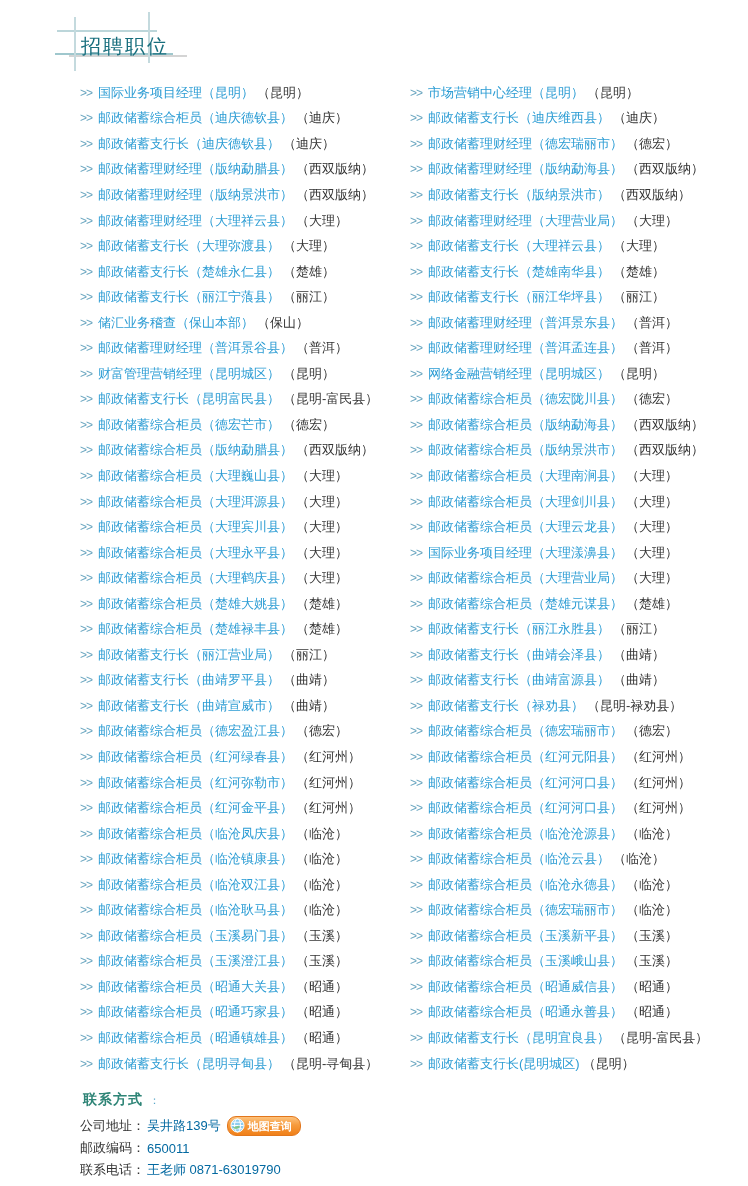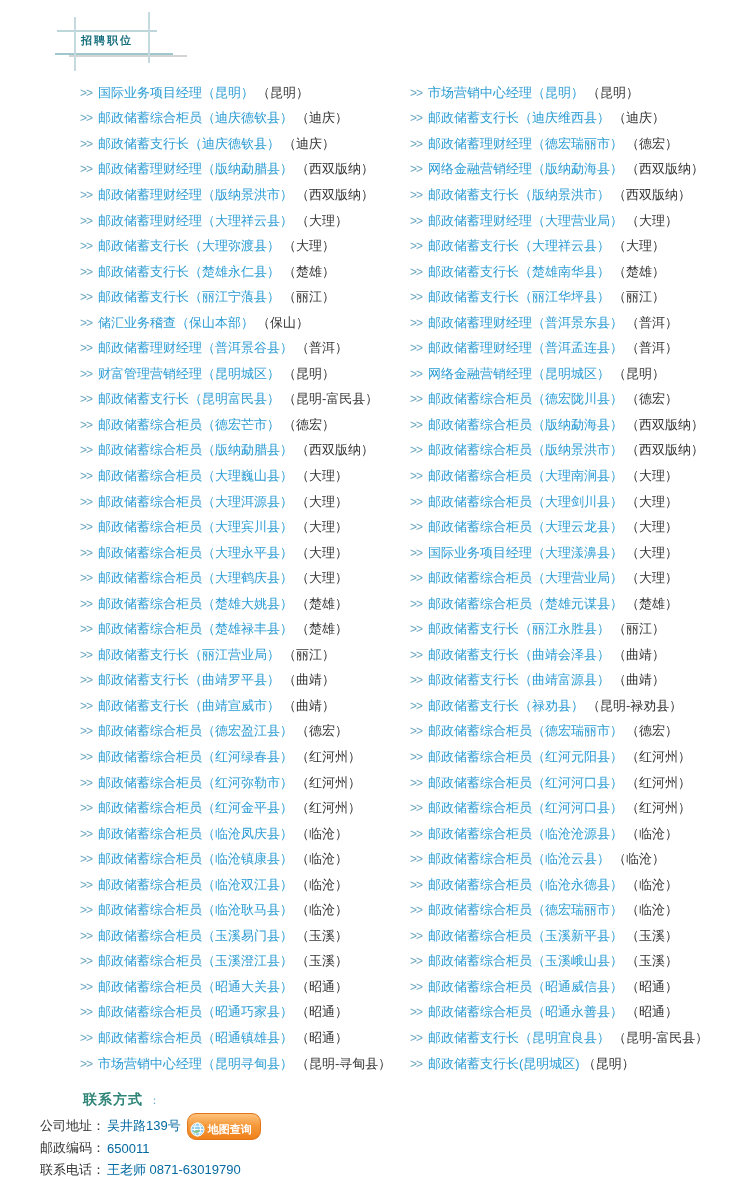--- a/index.html
+++ b/index.html
@@ -20,42 +20,42 @@
   .header-box{position:relative;margin-left:55px;margin-top:10px;width:180px;height:64px;}
   .hline,.vline{position:absolute;background:#b4d2d8;}
   .hline{height:2px;}
   .vline{width:2px;}
   .hline.top{left:2px;top:20px;width:100px;background:#bcd6da;}
   .hline.bottom{left:0px;top:43px;width:118px;background:#9fc7cd;box-shadow:14px 2px 0 0 #d4d4d4;}
   .vline.left{left:19px;top:7px;height:54px;background:#c4dade;}
   .vline.right{left:93px;top:2px;height:51px;background:#c4dade;}
   .header-title{
     position:absolute;left:26px;top:23px;
-    font-size:11px;font-weight:bold;color:var(--heading);letter-spacing:2px;white-space:nowrap;
+    font-size:20px;font-weight:normal;color:var(--heading);letter-spacing:2px;white-space:nowrap;
   }
   
   .jobs{display:flex;margin-top:6px;padding-left:80px;}
   .col{width:330px;flex:0 0 330px;}
   .col.right-col{flex:1 1 auto;width:auto;}
   .job-row{height:25.55px;display:flex;align-items:center;white-space:nowrap;font-size:13px;}
   .arrows{color:var(--arrow);font-size:12px;margin-right:6px;letter-spacing:-1px;flex:0 0 auto;}
   .job-link{color:var(--link);text-decoration:none;cursor:pointer;}
   .job-region{color:var(--region);margin-left:3px;}
   
   .contact-header{margin:15px 0 6px 83px;font-size:14px;font-weight:bold;color:var(--contact-heading);letter-spacing:1px;font-family:Liberation Mono, monospace;}
   .contact-colon{font-size:11px;font-weight:normal;color:#5aa7c9;margin-left:6px;}
-  .contact-line{margin-left:40px;font-size:13px;color:#333;height:22px;display:flex;align-items:center;text-align:right;}
+  .contact-line{margin-left:80px;font-size:13px;color:#333;height:22px;display:flex;align-items:center;text-align:right;}
   .c-label{color:#333;}
   .c-value{color:#0369a1;margin-left:2px;}
   .map-badge{
     display:inline-flex;align-items:center;margin-left:6px;cursor:pointer;
     background:linear-gradient(180deg,#fdc27c 0%,#f69a3c 45%,var(--badge-orange) 100%);
     border:1px solid #e2761c;border-radius:9px;
     color:#fff;font-size:11px;font-weight:bold;
-    padding:8px 8px 2px 2px;line-height:14px;white-space:nowrap;
+    padding:1px 8px 2px 2px;line-height:14px;white-space:nowrap;
   }
   .globe{width:15px;height:15px;margin-right:3px;flex:0 0 auto;}
 </style>
 </head>
 <body>
 
 <div class="header-box">
   <div class="hline top"></div>
   <div class="hline bottom"></div>
   <div class="vline left"></div>
@@ -250,21 +250,21 @@
         <a class="job-link" href="javascript:void(0)">邮政储蓄综合柜员（昭通巧家县）</a>
         <span class="job-region">（昭通）</span>
       </div>
       <div class="job-row">
         <span class="arrows">&gt;&gt;</span>
         <a class="job-link" href="javascript:void(0)">邮政储蓄综合柜员（昭通镇雄县）</a>
         <span class="job-region">（昭通）</span>
       </div>
       <div class="job-row">
         <span class="arrows">&gt;&gt;</span>
-        <a class="job-link" href="javascript:void(0)">市场营销中心经理（昆明寻甸县）</a>
+        <a class="job-link" href="javascript:void(0)">邮政储蓄支行长（昆明寻甸县）</a>
         <span class="job-region">（昆明-寻甸县）</span>
       </div>
     </div>
   <div class="col right-col" id="col-right">
       <div class="job-row">
         <span class="arrows">&gt;&gt;</span>
         <a class="job-link" href="javascript:void(0)">市场营销中心经理（昆明）</a>
         <span class="job-region">（昆明）</span>
       </div>
       <div class="job-row">
@@ -272,21 +272,21 @@
         <a class="job-link" href="javascript:void(0)">邮政储蓄支行长（迪庆维西县）</a>
         <span class="job-region">（迪庆）</span>
       </div>
       <div class="job-row">
         <span class="arrows">&gt;&gt;</span>
         <a class="job-link" href="javascript:void(0)">邮政储蓄理财经理（德宏瑞丽市）</a>
         <span class="job-region">（德宏）</span>
       </div>
       <div class="job-row">
         <span class="arrows">&gt;&gt;</span>
-        <a class="job-link" href="javascript:void(0)">网络金融营销经理（版纳勐海县）</a>
+        <a class="job-link" href="javascript:void(0)">邮政储蓄理财经理（版纳勐海县）</a>
         <span class="job-region">（西双版纳）</span>
       </div>
       <div class="job-row">
         <span class="arrows">&gt;&gt;</span>
         <a class="job-link" href="javascript:void(0)">邮政储蓄支行长（版纳景洪市）</a>
         <span class="job-region">（西双版纳）</span>
       </div>
       <div class="job-row">
         <span class="arrows">&gt;&gt;</span>
         <a class="job-link" href="javascript:void(0)">邮政储蓄理财经理（大理营业局）</a>

